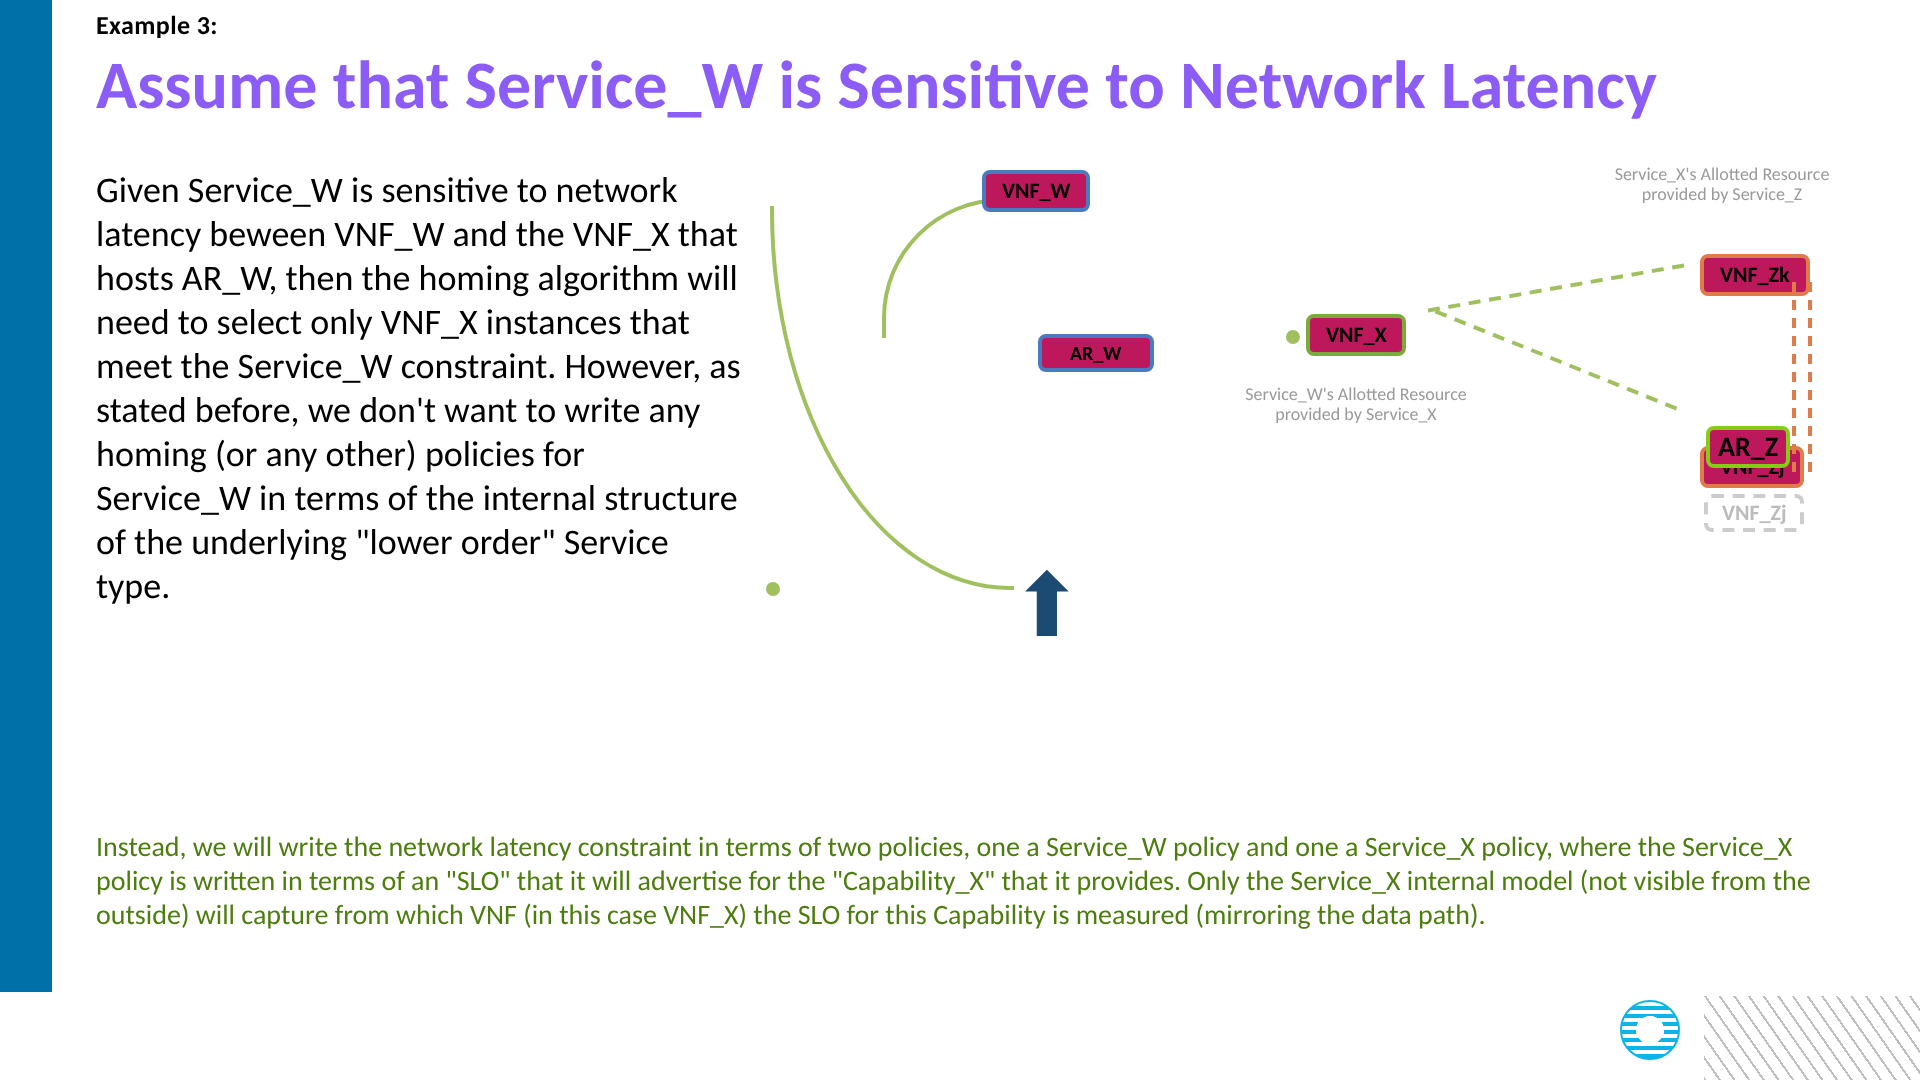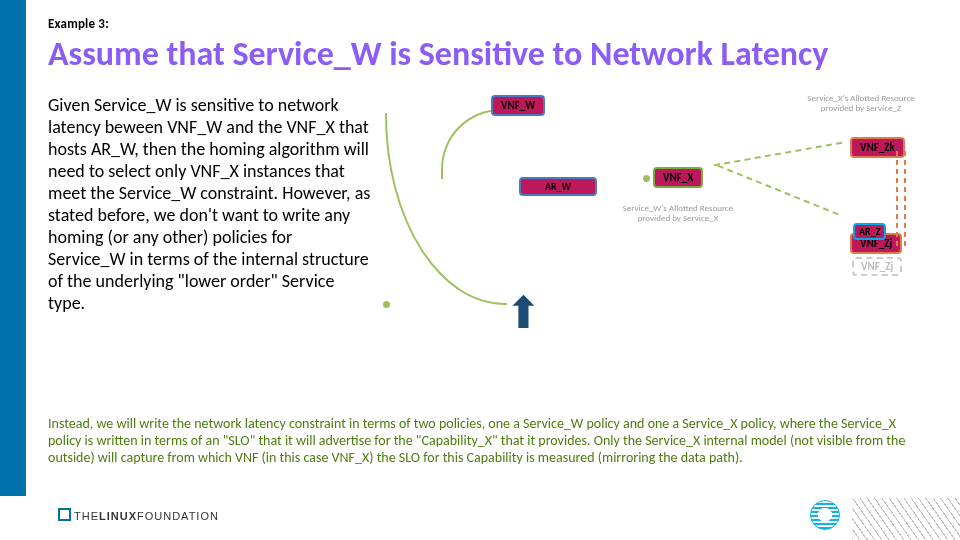--- a/index.html
+++ b/index.html
@@ -1,29 +1,29 @@
 <!DOCTYPE html>
 <html><head>
 <meta charset="utf-8">
 <style>
   html,body{margin:0;padding:0;width:960px;height:540px;font-family:Calibri,Arial,sans-serif;background:#fff;overflow:hidden}
   .sidebar{position:absolute;left:0;top:0;width:26px;height:496px;background:#0071a8}
-  .content{position:absolute;left:48px;right:6px;top:16px}
+  .content{position:absolute;left:48px;right:6px;top:6px}
   .ex-label{font-size:13px;font-weight:700;color:#000;letter-spacing:.2px}
   .title{font-size:34px;font-weight:700;color:#8b5cf6;line-height:1.12;margin-top:4px}
   .row{display:flex;margin-top:22px}
   .paragraph{width:325px;font-size:18px;color:#000;line-height:1.22}
   .diagram{flex:1;position:relative;height:250px;margin-left:10px}
   .node{position:absolute;background:#be185d;border-radius:4px;padding:2px 8px;font-size:11px;font-weight:700;color:#000;border:2px solid;white-space:nowrap}
   .vnfw{left:108px;top:0;border-color:#4b7bbf}
-  .arw{left:136px;top:82px;border-color:#4b7bbf;font-size:10px;padding:1px 24px}
+  .arw{left:136px;top:82px;border-color:#4b7bbf;font-size:10px;padding:1px 14px}
   .vnfx{left:270px;top:72px;border-color:#7aaa3a}
   .vnfzk{left:467px;top:42px;border-color:#e07c4a}
   .vnfzj{left:467px;top:138px;border-color:#e07c4a}
-  .arz{left:470px;top:128px;border:2px solid #0ea5e9;font-size:10px;padding:0 4px}
+  .arz{left:470px;top:128px;border:2px solid #84cc16;font-size:14px;padding:0 4px}
   .small-label{position:absolute;font-size:9px;color:#9a9a9a;line-height:1.15;text-align:center}
   .lbl-z{left:408px;top:-2px;width:140px}
   .lbl-x{left:225px;top:108px;width:140px}
   .zj-ghost{position:absolute;left:469px;top:162px;border:2px dashed #ccc;border-radius:4px;font-size:11px;color:#bbb;padding:1px 7px;font-weight:700}
   .arrow-dashed{position:absolute;border-top:2px dashed #a0c060}
   .d1{left:330px;top:58px;width:130px;transform:rotate(-10deg)}
   .d2{left:330px;top:94px;width:130px;transform:rotate(22deg)}
   .arc1{position:absolute;left:2px;top:18px;width:120px;height:190px;border:2px solid #a0c060;border-right:0;border-top:0;border-radius:0 0 0 120px/0 0 0 190px}
   .arc2{position:absolute;left:58px;top:14px;width:80px;height:68px;border:2px solid #a0c060;border-right:0;border-bottom:0;border-radius:60px 0 0 0}
   .dot{position:absolute;width:7px;height:7px;background:#a0c060;border-radius:50%}
@@ -74,18 +74,15 @@
       </svg>
 
       <div class="uparrow">⬆</div>
     </div>
   </div>
 </div>
 
 <div class="paragraph2">Instead, we will write the network latency constraint in terms of two policies, one a Service_W policy and one a Service_X policy, where the Service_X policy is written in terms of an "SLO" that it will advertise for the "Capability_X" that it provides.   Only the Service_X internal model (not visible from the outside) will capture from which VNF (in this case VNF_X) the SLO for this Capability is measured (mirroring the data path).</div>
 
 <div class="footer">
-  <div class="linux">
-    <span class="sq"></span><span>THE</span><b>LINUX</b><span>FOUNDATION</span>
-  </div>
   <div class="att"></div>
   <div class="hatch"></div>
 </div>
 
 </body></html>

